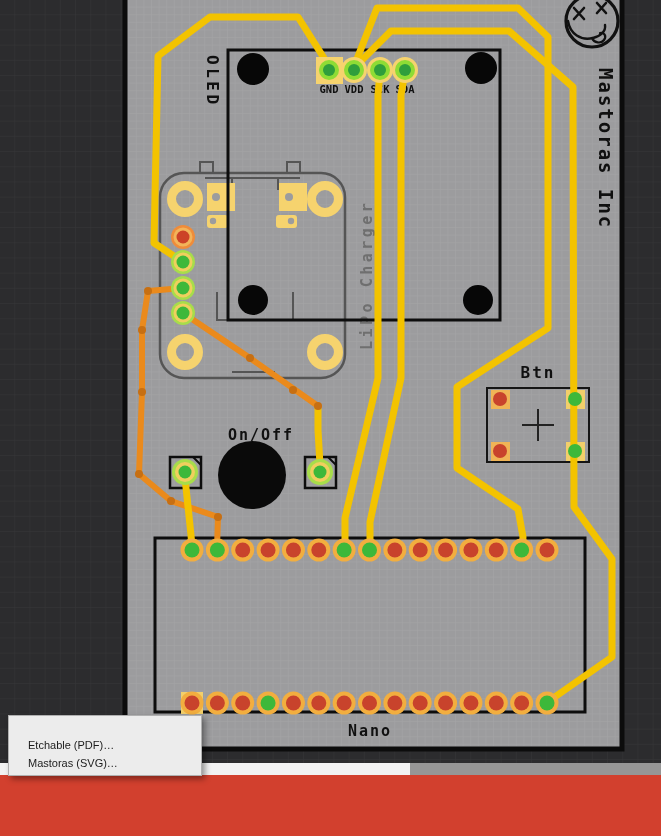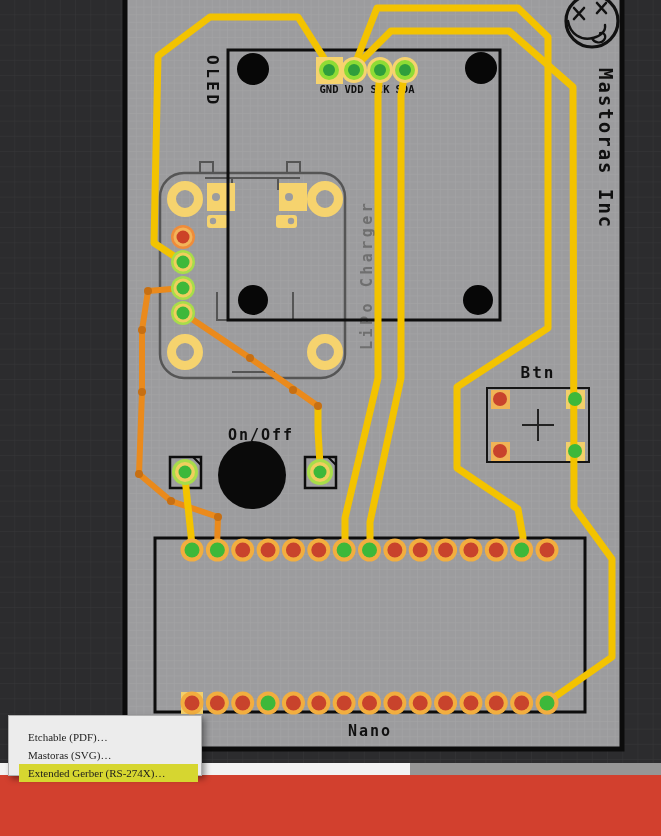--- a/index.html
+++ b/index.html
@@ -10,21 +10,21 @@
   .silk-gray{font-family:"DejaVu Sans Mono",monospace;font-weight:bold;fill:#6f6f6f;}
 
   
   .edge-strip{position:absolute;left:0;top:763px;width:661px;height:12px;background:#969696;}
   .edge-strip .lightpart{position:absolute;left:0;top:0;width:410px;height:12px;background:#f2f2f2;}
 
   
   .bottom-bar{position:absolute;left:0;top:775px;width:661px;height:61px;background:#d2402e;}
 
   
-  .context-menu{position:absolute;left:8px;top:715px;width:194px;height:61px;background:#ececec;border:1px solid #b0b0b0;box-shadow:3px 3px 6px rgba(0,0,0,.4);box-sizing:border-box;padding-top:12px;z-index:5;font-family:Liberation Serif, serif;}
+  .context-menu{position:absolute;left:8px;top:715px;width:194px;height:61px;background:#ececec;border:1px solid #b0b0b0;box-shadow:3px 3px 6px rgba(0,0,0,.4);box-sizing:border-box;padding-top:20px;z-index:5;}
   .menu-item{margin-left:10px;margin-right:3px;padding:1px 4px 1px 9px;font-size:11px;line-height:16px;color:#1c1c1c;white-space:nowrap;cursor:pointer;}
   .menu-item.hl{background:#d6d630;}
 </style>
 </head>
 <body>
 
 <div class="stage">
 
   <svg class="canvas" width="661" height="763" viewBox="0 0 661 763">
     <defs>
@@ -252,21 +252,20 @@
       </g>
   </svg>
 
   <div class="edge-strip">
     <div class="lightpart"></div>
   </div>
 
   <div class="context-menu">
     <div class="menu-item">Etchable (PDF)…</div>
     <div class="menu-item">Mastoras (SVG)…</div>
-    <div class="menu-item hl">Extended Gerber (RS-274X)…</div>
   </div>
 
   <div class="bottom-bar">
     
     
   </div>
 
 </div>
 
 </body></html>

